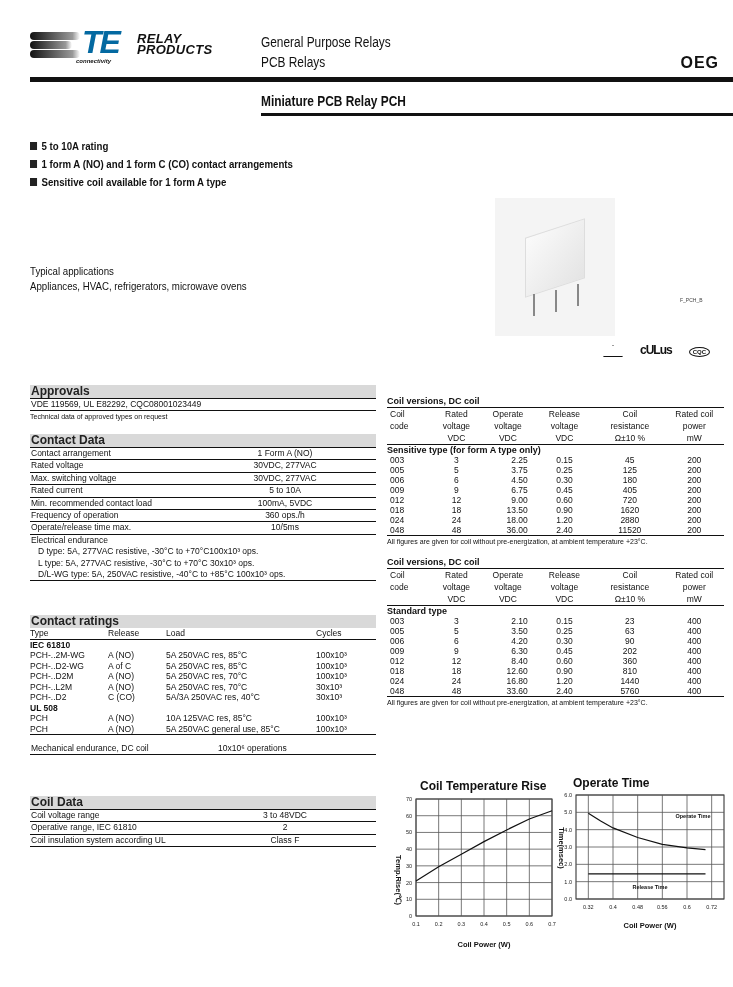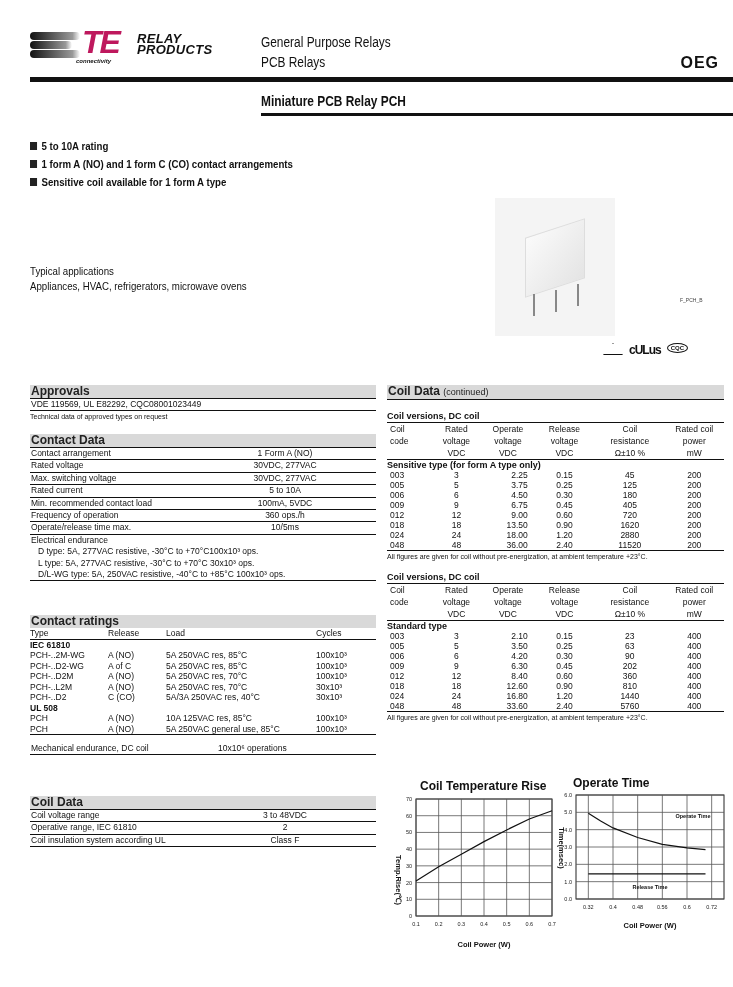--- a/index.html
+++ b/index.html
@@ -2,39 +2,39 @@
 <html><head>
 <meta charset="utf-8">
 <style>
   * { box-sizing: border-box; margin: 0; padding: 0; }
   body { width: 733px; height: 987px; background: #fff; font-family: "Liberation Sans", sans-serif; color: #111; position: relative; overflow: hidden; }
   .abs { position: absolute; }
   .cond { font-family: "Liberation Sans", sans-serif; transform-origin: left top; }
   
   #logo { left: 30px; top: 28px; width: 180px; height: 40px; }
   .logo-bar { position: absolute; height: 8px; border-radius: 4px; background: linear-gradient(to right, #111, #999 85%, #fff); }
-  .logo-te { position: absolute; left: 52px; top: -4px; font-size: 32px; font-weight: bold; font-style: italic; letter-spacing: -2px; color: #be185d; }
+  .logo-te { position: absolute; left: 52px; top: -4px; font-size: 32px; font-weight: bold; font-style: italic; letter-spacing: -2px; color: #0369a1; }
   .logo-conn { position: absolute; left: 46px; top: 30px; font-size: 6px; font-weight: bold; font-style: italic; }
   .logo-rp { position: absolute; left: 107px; top: 5px; font-size: 13px; font-weight: bold; font-style: italic; line-height: 11px; letter-spacing: 0.3px; }
   #hdr-title { left: 261px; top: 32px; font-size: 14px; line-height: 20px; transform: scaleX(0.85); }
   #oeg { right: 14px; top: 54px; font-size: 16px; font-weight: bold; letter-spacing: 1px; }
   #hdr-rule { left: 30px; top: 77px; width: 703px; height: 5px; background: #111; }
   #prod-title { left: 261px; top: 93px; font-size: 14px; font-weight: bold; transform: scaleX(0.85); }
   #title-rule { left: 261px; top: 113px; width: 472px; height: 3px; background: #111; }
   
   #features { left: 30px; top: 137px; }
   .feat { font-size: 11px; font-weight: bold; line-height: 18px; display: flex; align-items: center; transform: scaleX(0.88); transform-origin: left; white-space: nowrap; }
   .feat .sq { width: 8px; height: 8px; background: #222; margin-right: 5px; display: inline-block; }
   #apps { left: 30px; top: 264px; font-size: 11px; line-height: 15px; transform: scaleX(0.88); transform-origin: left top; white-space: nowrap; }
   
   #relay-photo { left: 495px; top: 198px; width: 120px; height: 138px; background: #f4f4f4; }
   .relay-body { position: absolute; left: 30px; top: 30px; width: 60px; height: 60px; background: linear-gradient(135deg, #fafafa, #e4e4e4); border: 1px solid #ddd; transform: skewY(-18deg); }
   .relay-pin { position: absolute; width: 2px; height: 22px; background: #888; }
   #photo-code { left: 680px; top: 297px; font-size: 5px; color: #444; }
-  #cert-logos { left: 603px; top: 343px; display: flex; align-items: flex-start; gap: 6px; font-size: 7px; font-weight: bold; }
+  #cert-logos { left: 603px; top: 343px; display: flex; align-items: flex-end; gap: 17px; font-size: 7px; font-weight: bold; }
   .cert-vde { width: 20px; height: 12px; border: 1px solid #111; clip-path: polygon(50% 0, 100% 100%, 0 100%); position: relative; }
   .cert-ul { font-size: 12px; font-weight: bold; letter-spacing: -1px; }
   .cert-cqc { border: 1.5px solid #111; border-radius: 50%; padding: 1px 3px; font-size: 6px; }
   
   .sec { position: absolute; width: 346px; font-size: 8.5px; }
   .sec-head { background: #d9d9d9; border-bottom: 1px solid #111; font-size: 12px; font-weight: bold; line-height: 13px; padding-left: 1px; color: #222; }
   .sec-head small { font-size: 9px; font-weight: normal; }
   .row { display: flex; line-height: 11.4px; border-bottom: 1px solid #111; white-space: nowrap; }
   .row.nob { border-bottom: none; }
   .row .k { width: 180px; padding-left: 1px; }
@@ -236,21 +236,20 @@
         <span class="v">2</span>
       </div>
       <div class="row">
         <span class="k">Coil insulation system according UL</span>
         <span class="v">Class F</span>
       </div>
     </div>
 </div>
 
 <div class="sec" style="left:387px;top:385px;width:337px;">
-  <div class="sec-head"><span>Coil Data</span> <small>(continued)</small></div>
   <div id="coil-tables">
       <div style="margin-top: 11px;">
         <div class="ct-title">Coil versions, DC coil</div>
         <div class="ct-hdr">
           <div class="ct">
             <span class="a">Coil</span>
             <span class="b">Rated</span>
             <span class="c">Operate</span>
             <span class="d">Release</span>
             <span class="e">Coil</span>

